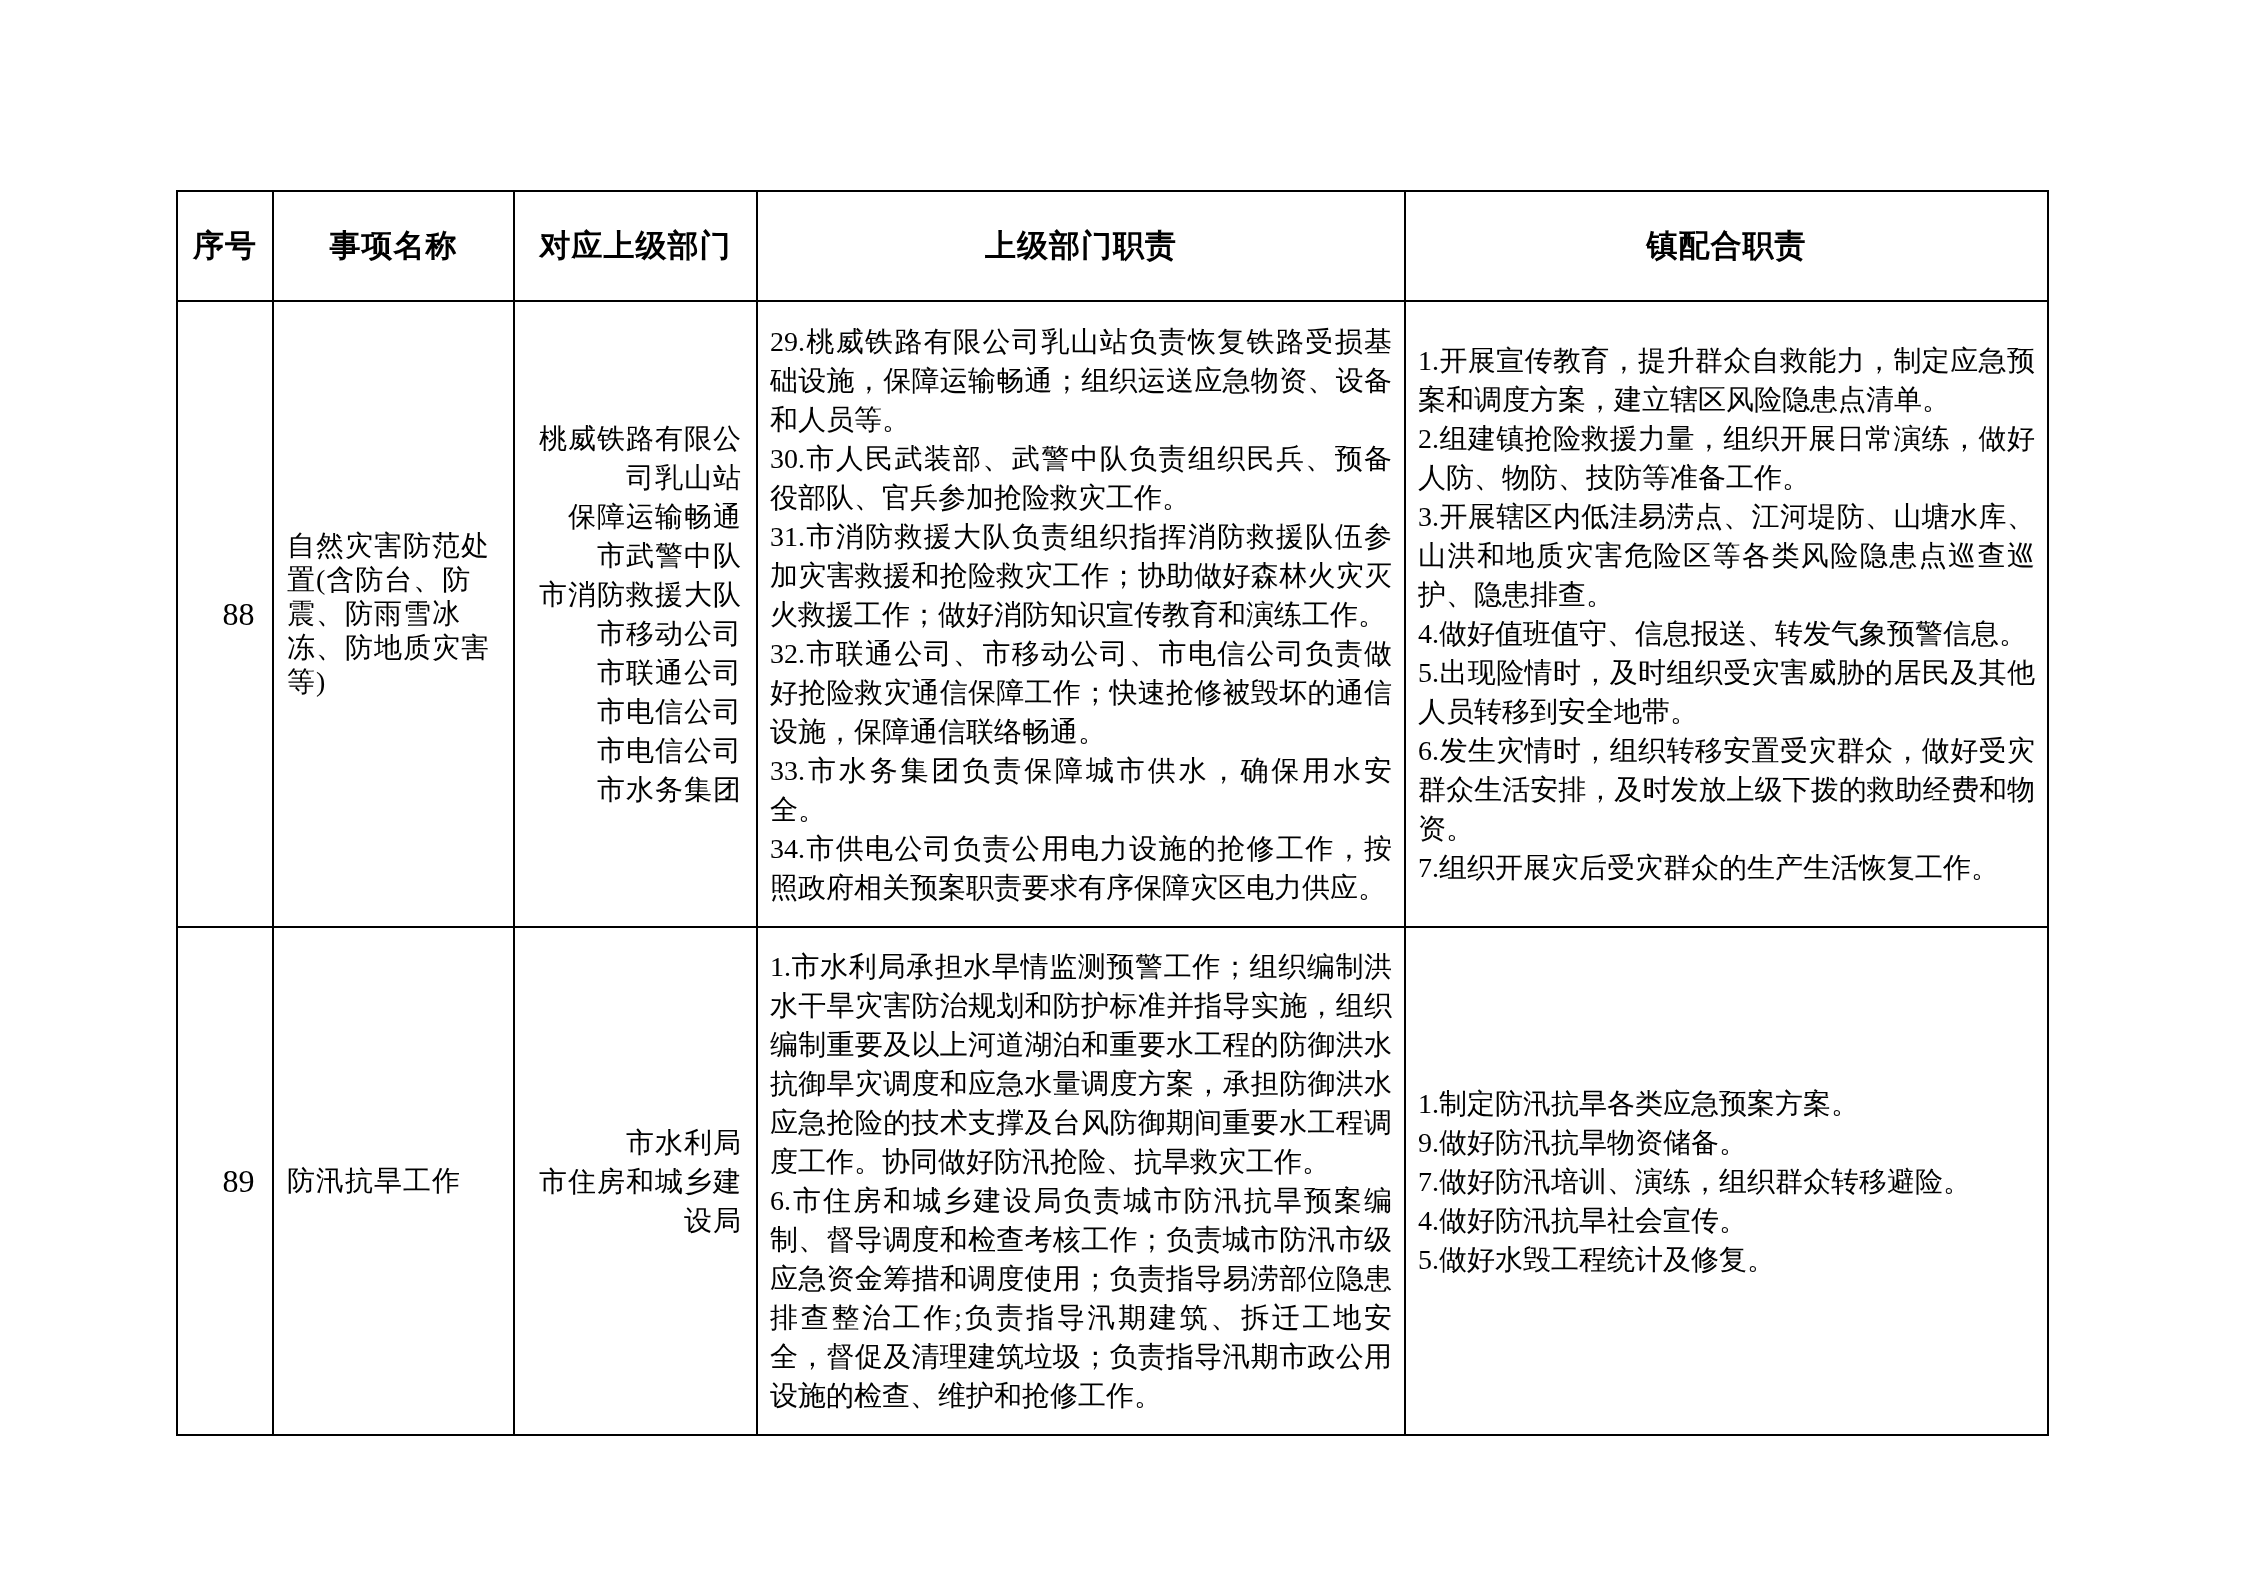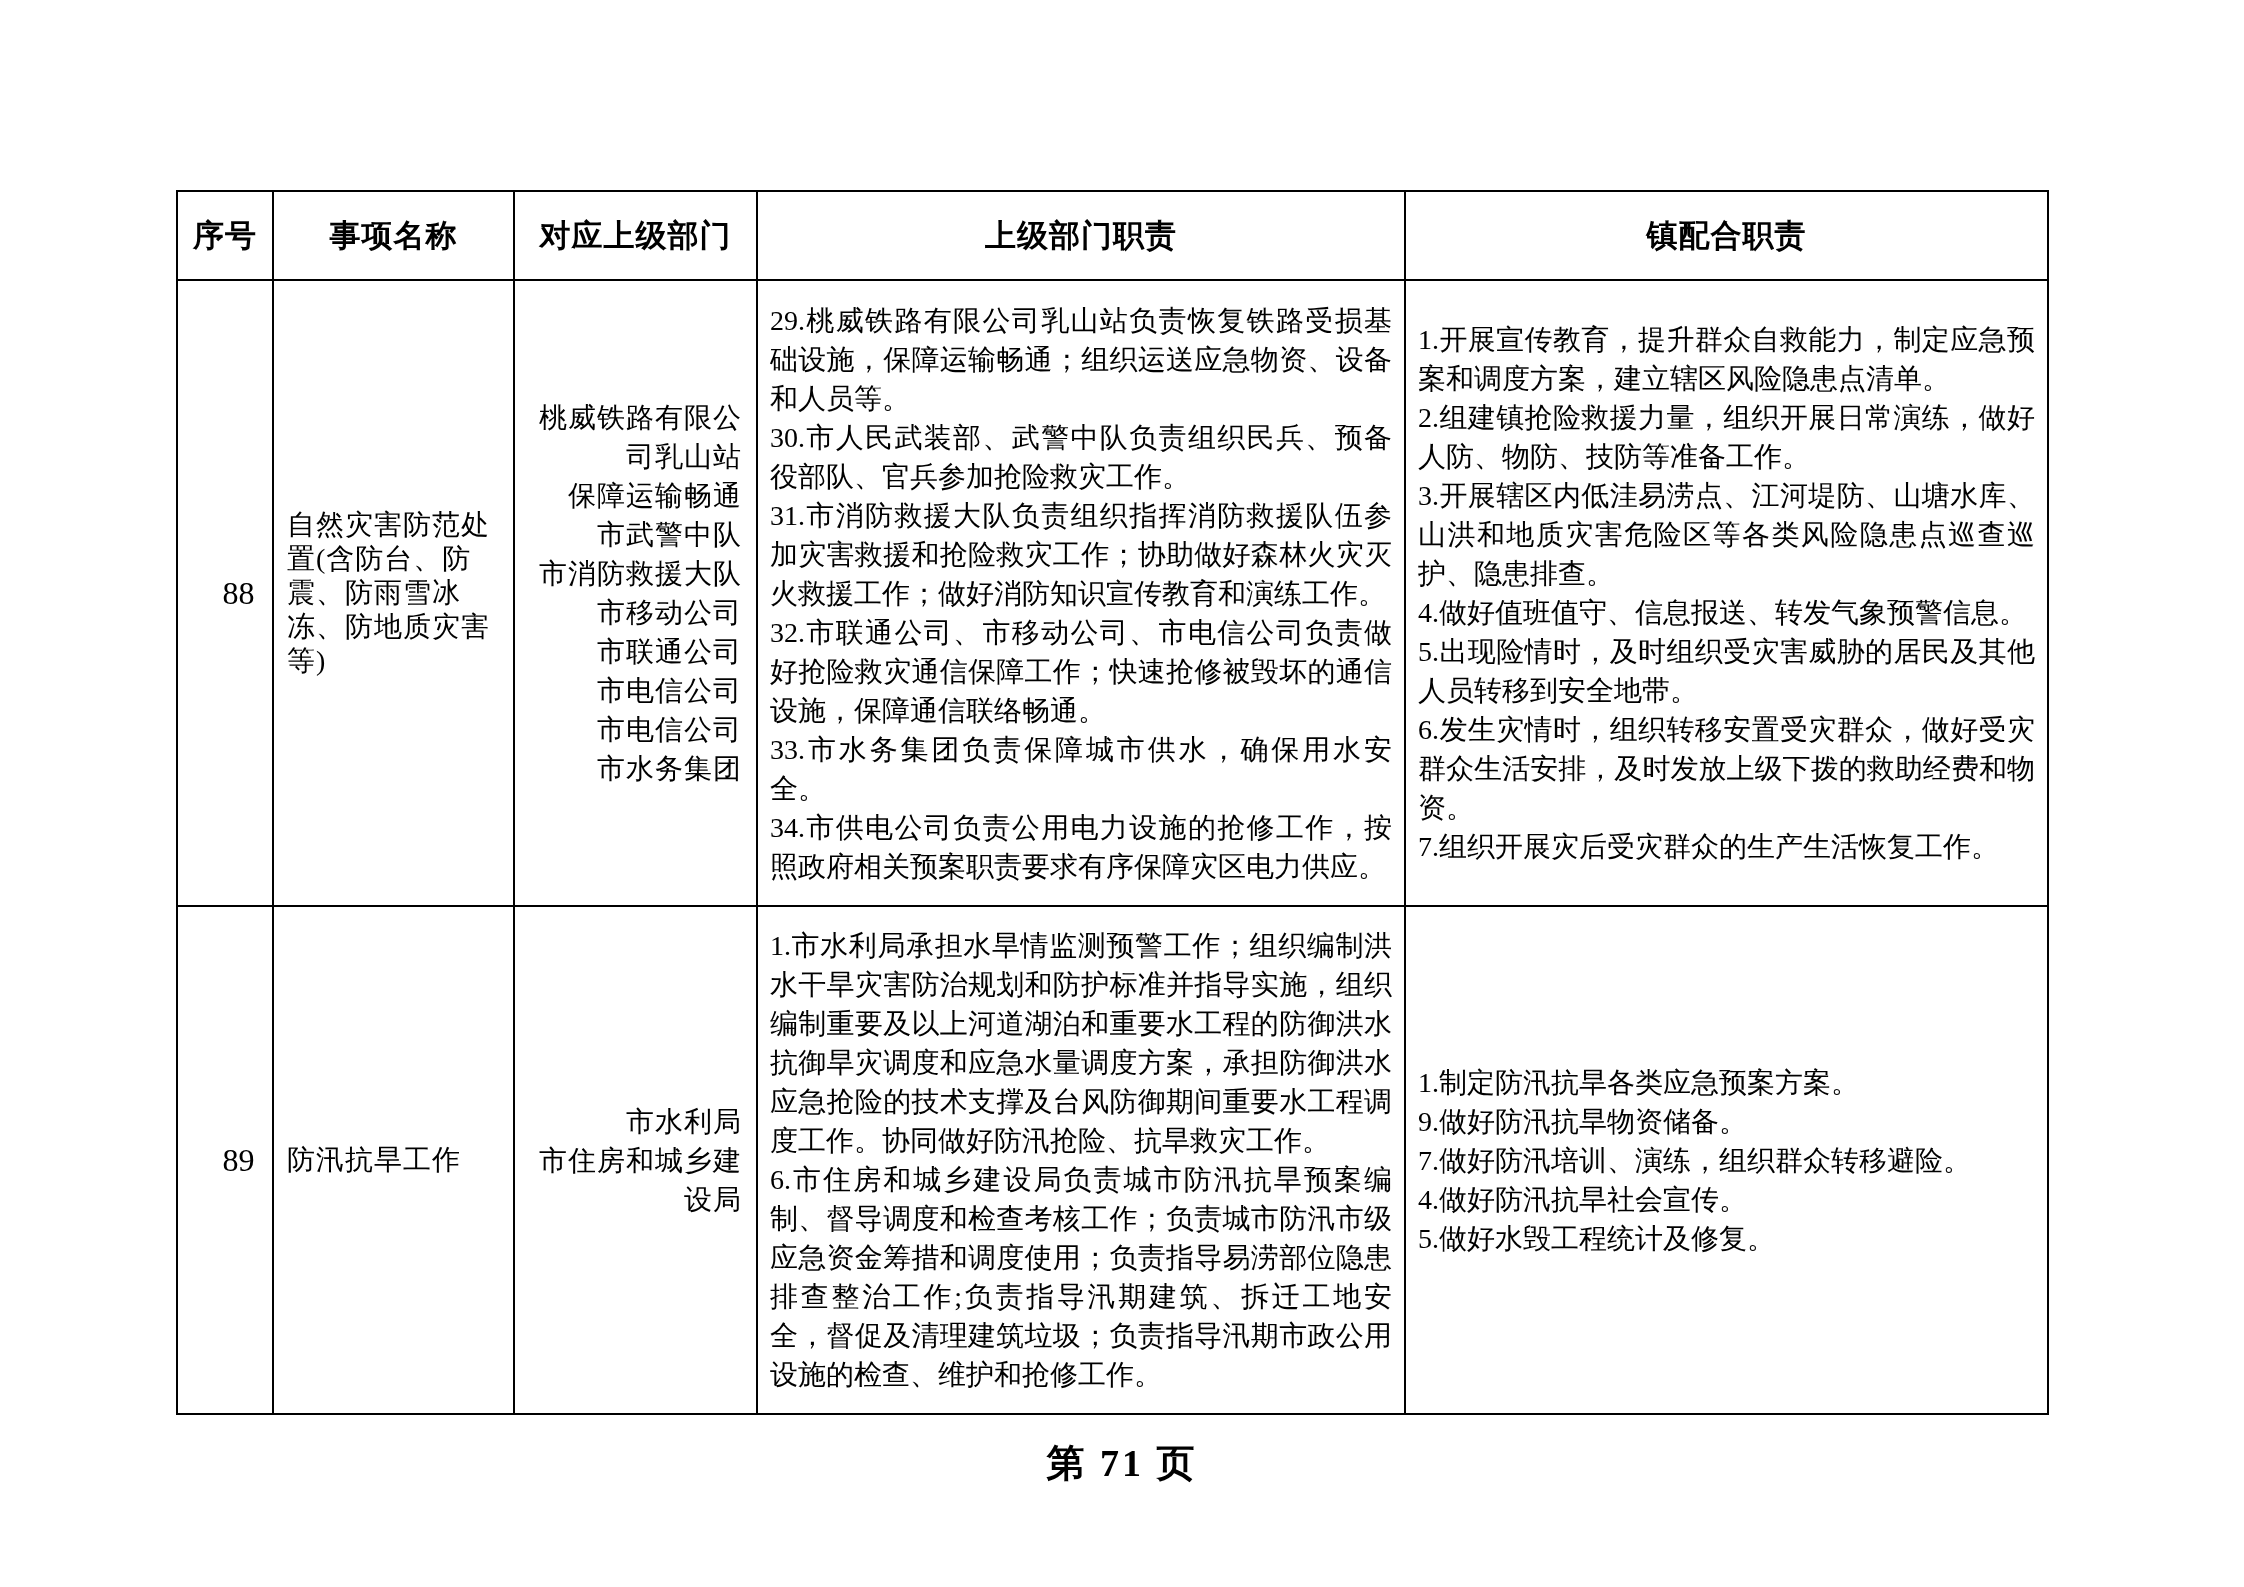--- a/index.html
+++ b/index.html
@@ -28,21 +28,21 @@
     table-layout: fixed;
   }
   table.duty-table th,
   table.duty-table td {
     border: 2px solid #000000;
     vertical-align: middle;
     overflow: hidden;
     background: #ffffff;
   }
   tr.header-row {
-    height: 89px;
+    height: 110px;
   }
   tr.data-row-88 {
     height: 626px;
   }
   tr.data-row-89 {
     height: 508px;
   }
   th.col-header {
     font-family: "Liberation Sans", "DejaVu Sans", sans-serif;
     font-weight: bold;
@@ -159,15 +159,14 @@
           <div class="para">1.制定防汛抗旱各类应急预案方案。</div>
           <div class="para">9.做好防汛抗旱物资储备。</div>
           <div class="para">7.做好防汛培训、演练，组织群众转移避险。</div>
           <div class="para">4.做好防汛抗旱社会宣传。</div>
           <div class="para">5.做好水毁工程统计及修复。</div>
         </td>
       </tr>
     </tbody>
   </table>
 
-  <div class="page-footer">第 71 页</div>
 
 </div>
 
 </body></html>

